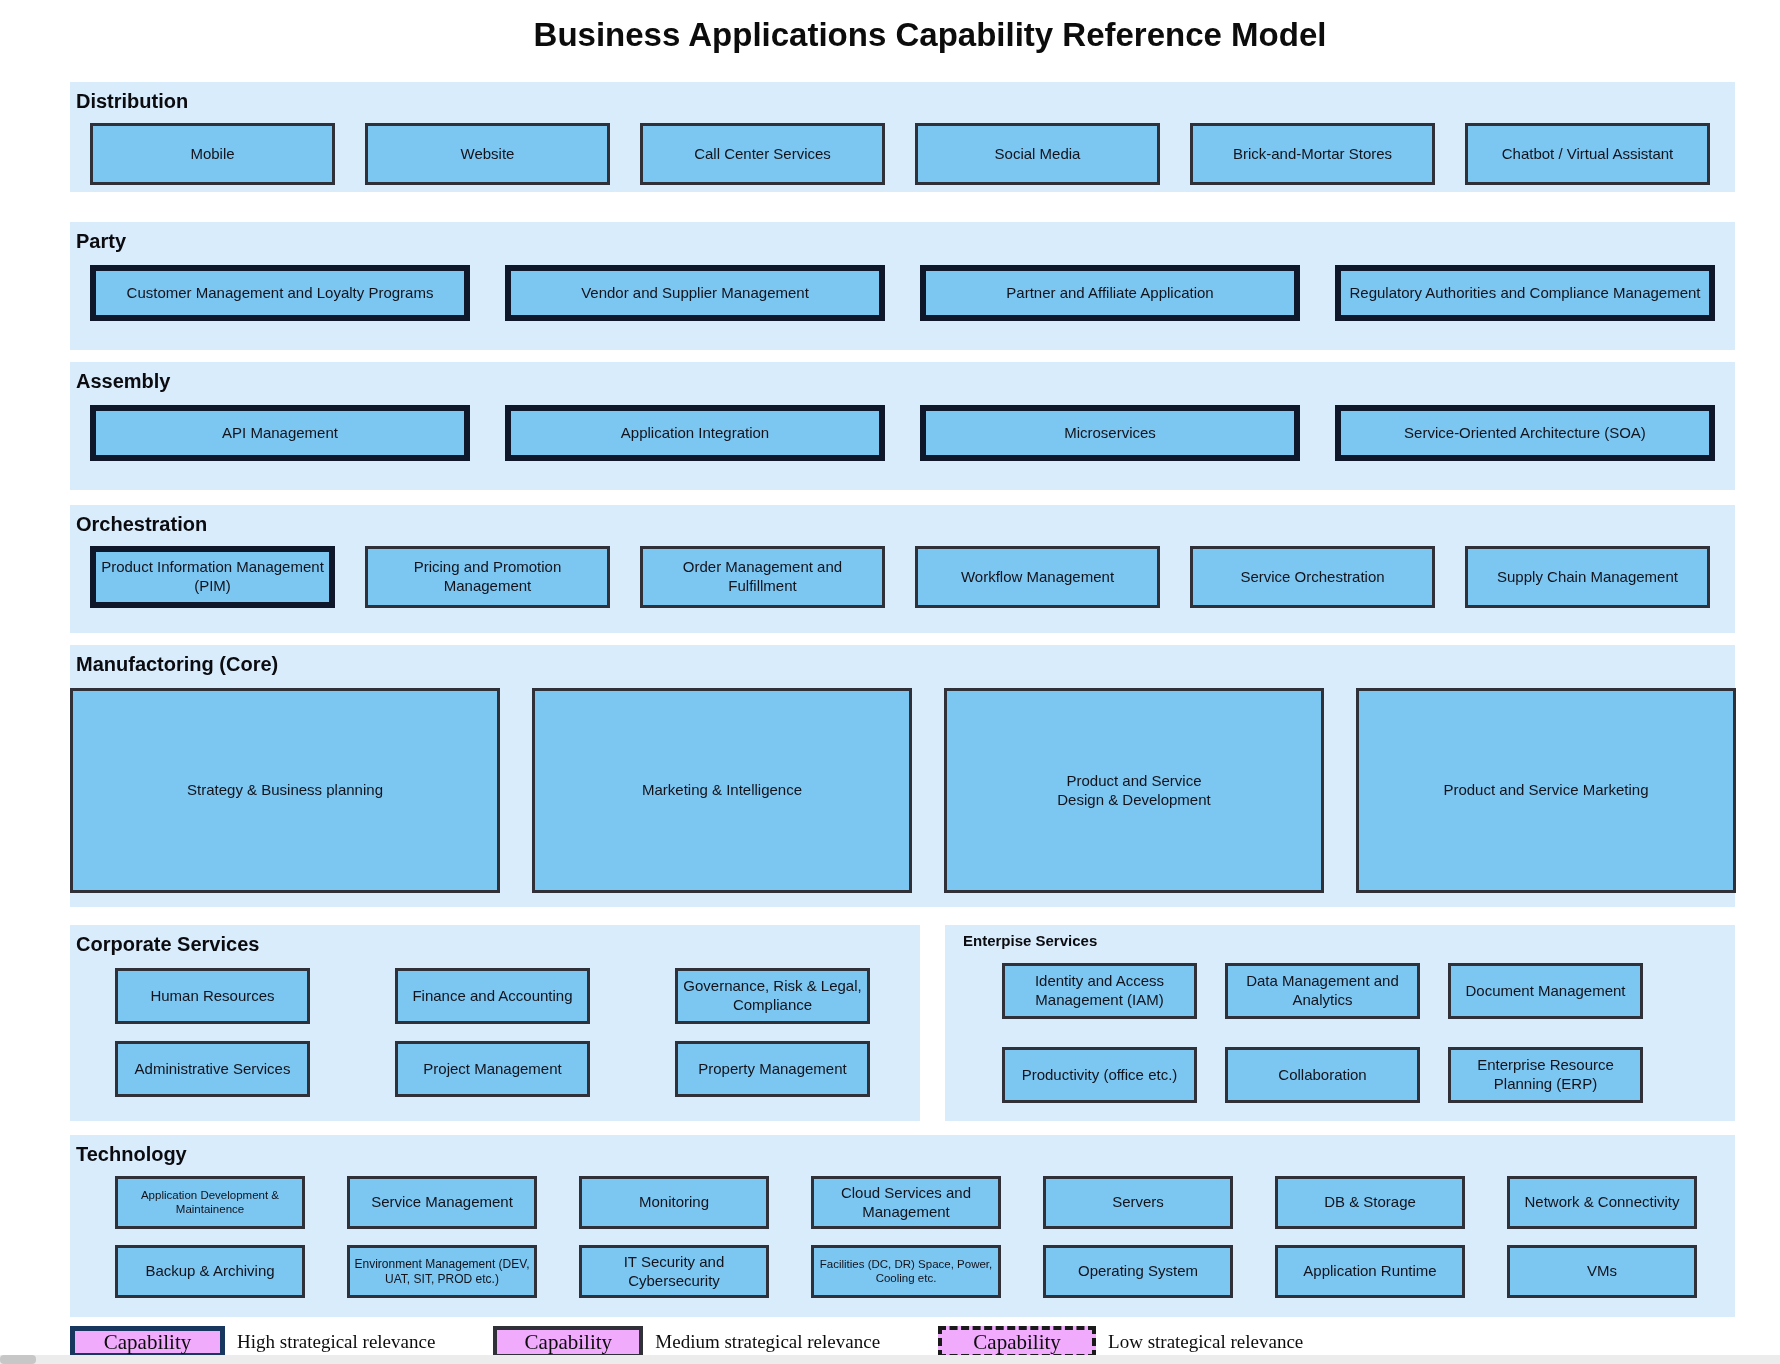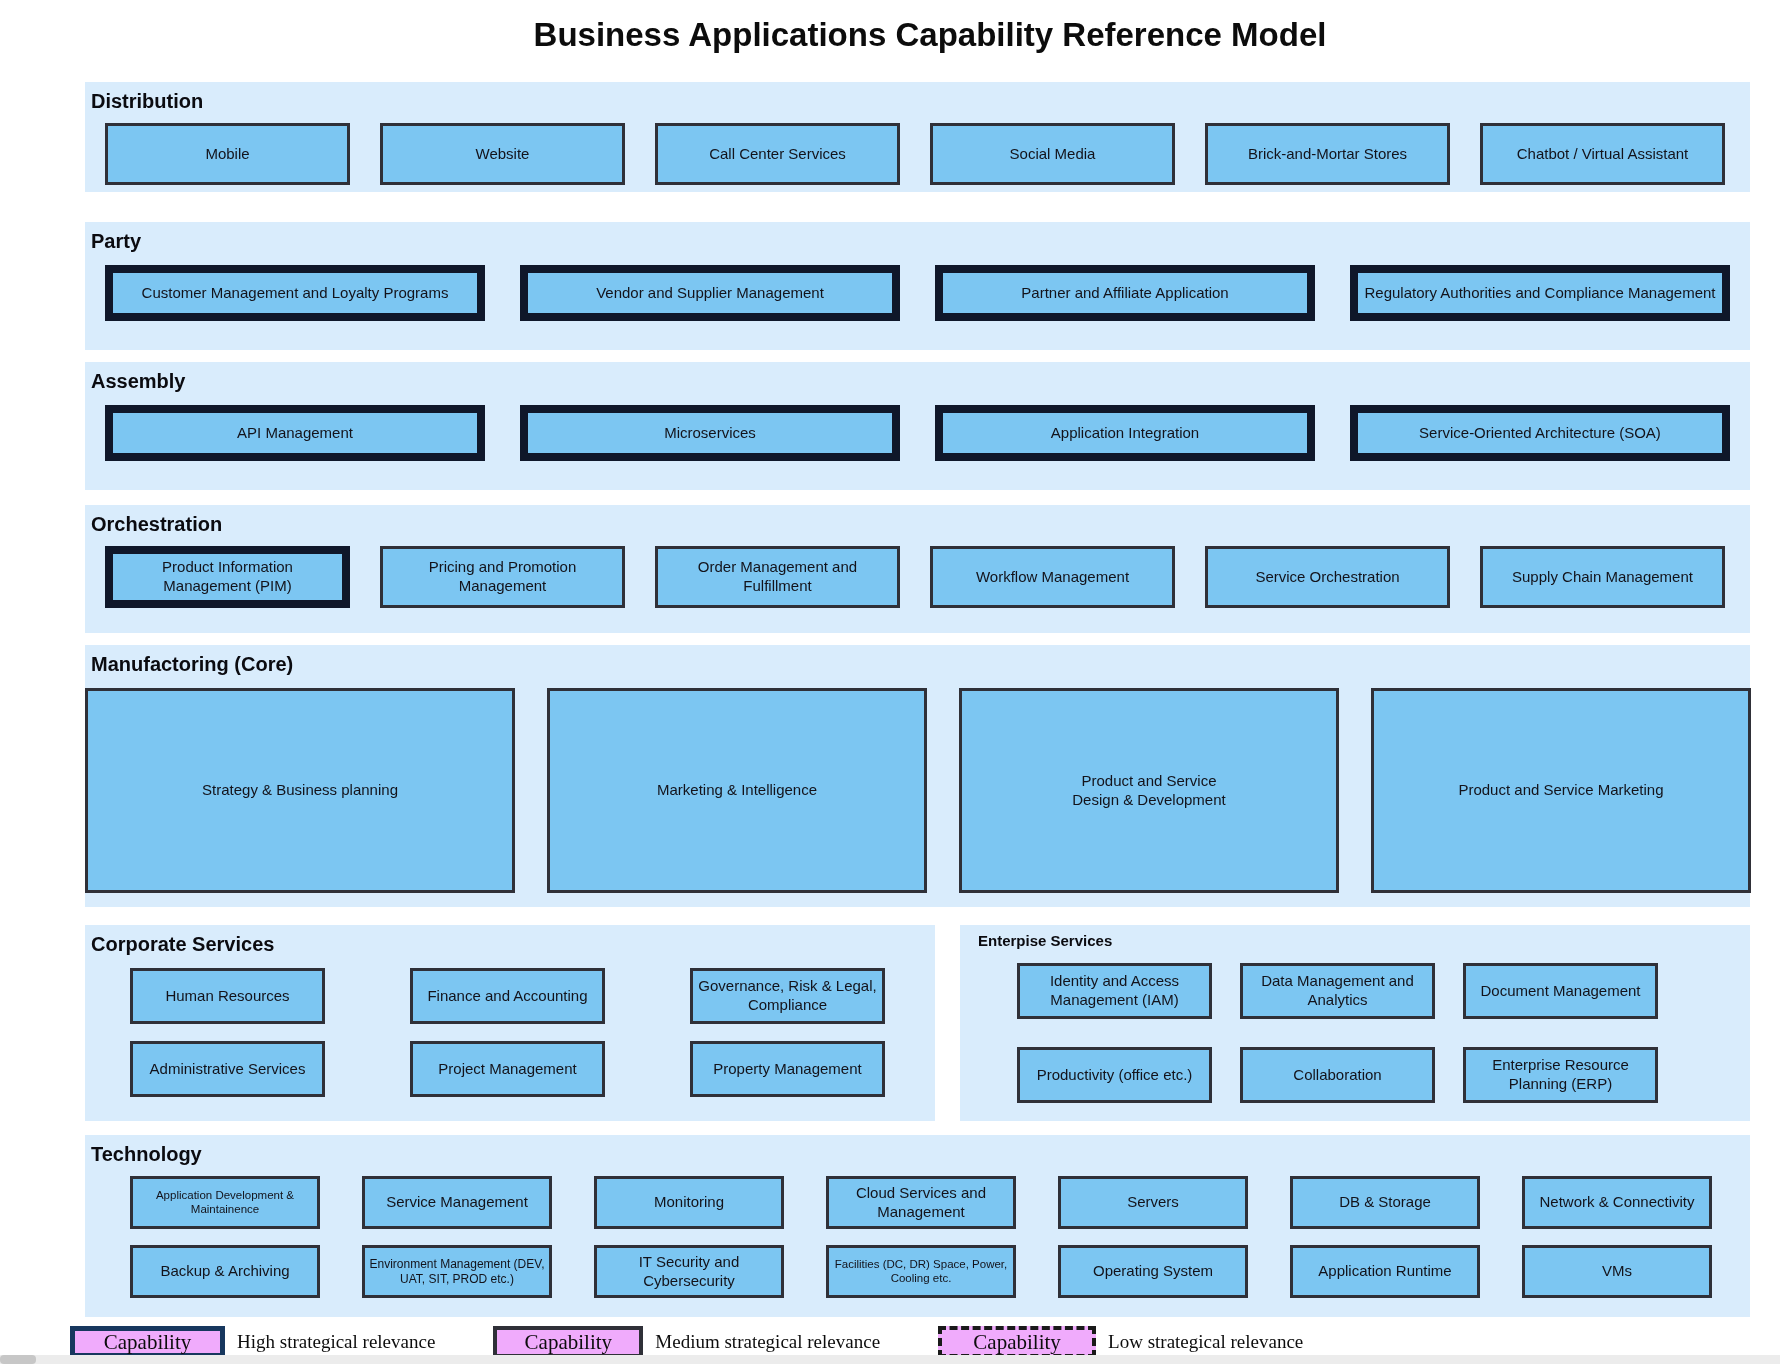--- a/index.html
+++ b/index.html
@@ -4,31 +4,31 @@
 <style>
   html,body { margin:0; padding:0; background:#ffffff; }
   .canvas {
     position:relative; width:1780px; height:1364px; background:#ffffff;
     font-family:"Liberation Sans", sans-serif; overflow:hidden;
   }
   .title {
     position:absolute; top:16px; left:0; width:100%;
     text-align:center; font-size:33px; font-weight:bold; color:#0c0c0c;padding-left:40px;
   }
-  .band { position:absolute; background:#d9ecfc; box-sizing:border-box;margin-left:15px; }
+  .band { position:absolute; background:#d9ecfc; box-sizing:border-box; }
   .hdr { font-size:20px; font-weight:bold; color:#0b0b10; padding:8px 0 0 6px; }
   .hdr.sm { font-size:15px; padding-top:7px; }
   .row { display:flex; }
   .cap {
     background:#7cc6f2; border:3px solid #2f3038; box-sizing:border-box;
     display:flex; align-items:center; justify-content:center;
     text-align:center; font-size:15px; color:#13131b; line-height:1.25;
     white-space:pre-line; padding:2px 4px;
   }
-  .cap.high { border:8px solid #0f172a; }
+  .cap.high { border:6px solid #0f172a; }
   .cap.small { font-size:11.5px; line-height:1.2; }
   .cap.xs { font-size:12px; line-height:1.2; }
 
   
   .row6 { margin:10px 0 0 20px; gap:30px; }
   .row6 .cap { flex:0 0 245px; height:62px; }
   
   .row4 { margin:12px 0 0 20px; gap:35px; }
   .row4 .cap { flex:0 0 380px; height:56px; }
   
@@ -88,22 +88,22 @@
       <div class="cap high">Vendor and Supplier Management</div>
       <div class="cap high">Partner and Affiliate Application</div>
       <div class="cap high">Regulatory Authorities and Compliance Management</div>
     </div>
   </div>
 
   <div class="band" style="left:70px; top:362px; width:1665px; height:128px;">
     <div class="hdr">Assembly</div>
     <div class="row row4">
       <div class="cap high">API Management</div>
+      <div class="cap high">Application Integration</div>
       <div class="cap high">Microservices</div>
-      <div class="cap high">Application Integration</div>
       <div class="cap high">Service-Oriented Architecture (SOA)</div>
     </div>
   </div>
 
   <div class="band" style="left:70px; top:505px; width:1665px; height:128px;">
     <div class="hdr">Orchestration</div>
     <div class="row row6">
       <div class="cap high">Product Information Management (PIM)</div>
       <div class="cap">Pricing and Promotion Management</div>
       <div class="cap">Order Management and Fulfillment</div>

